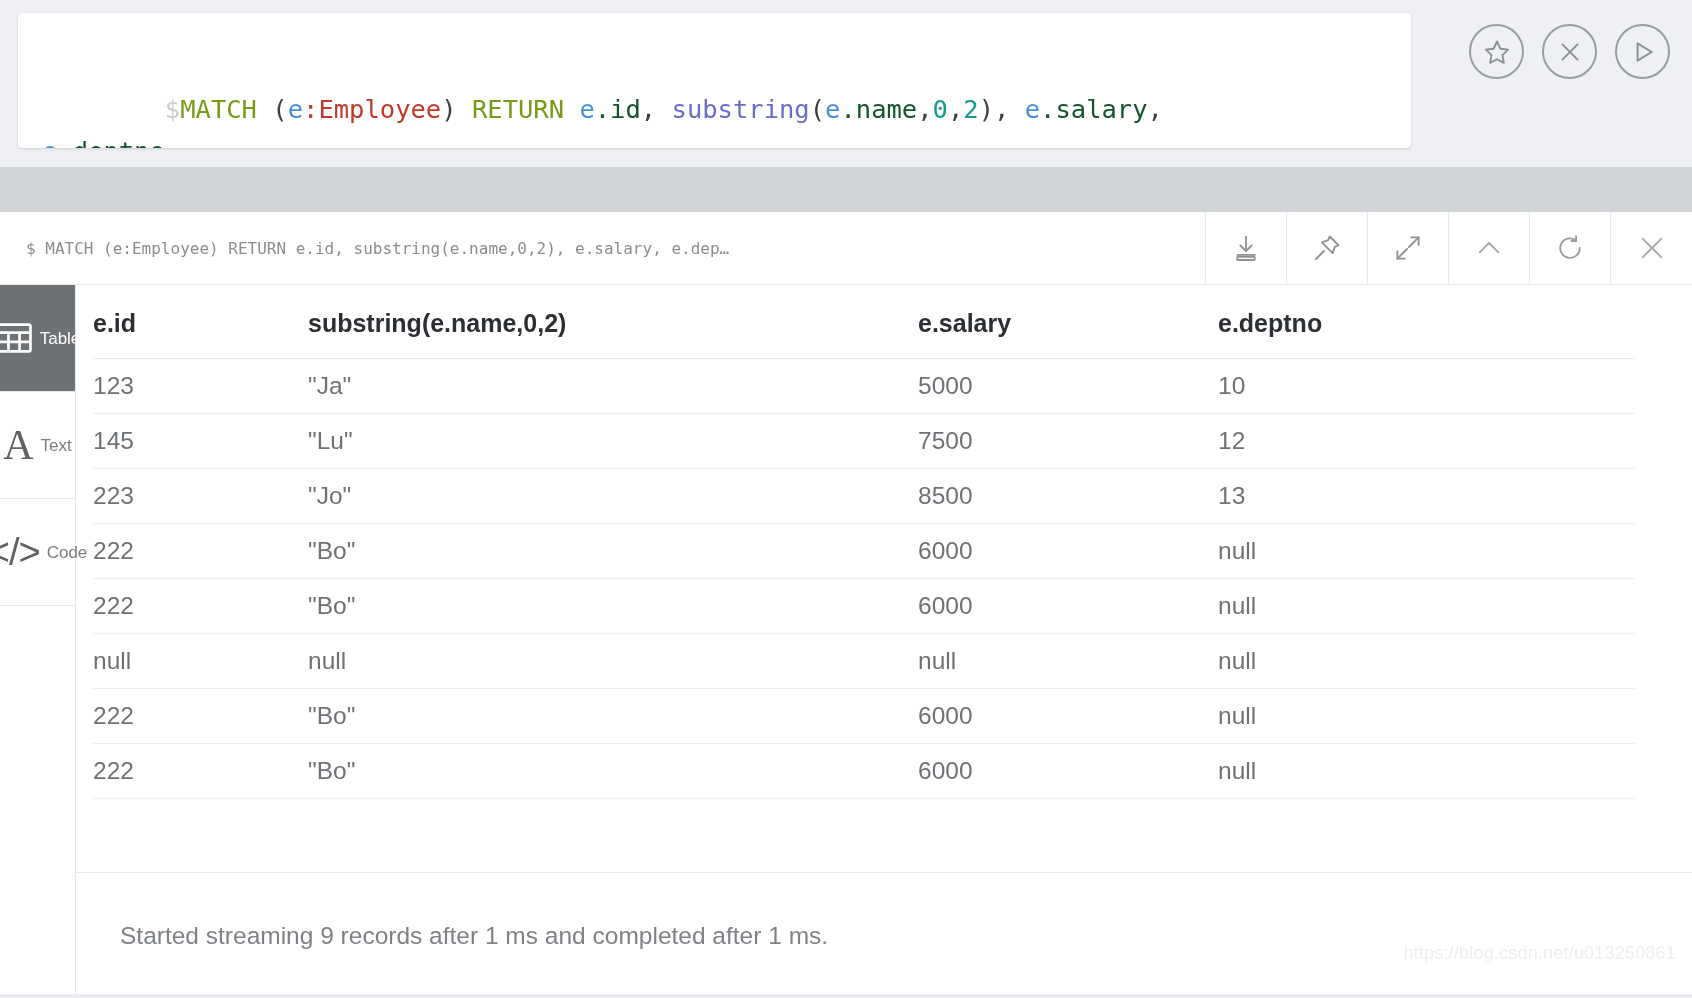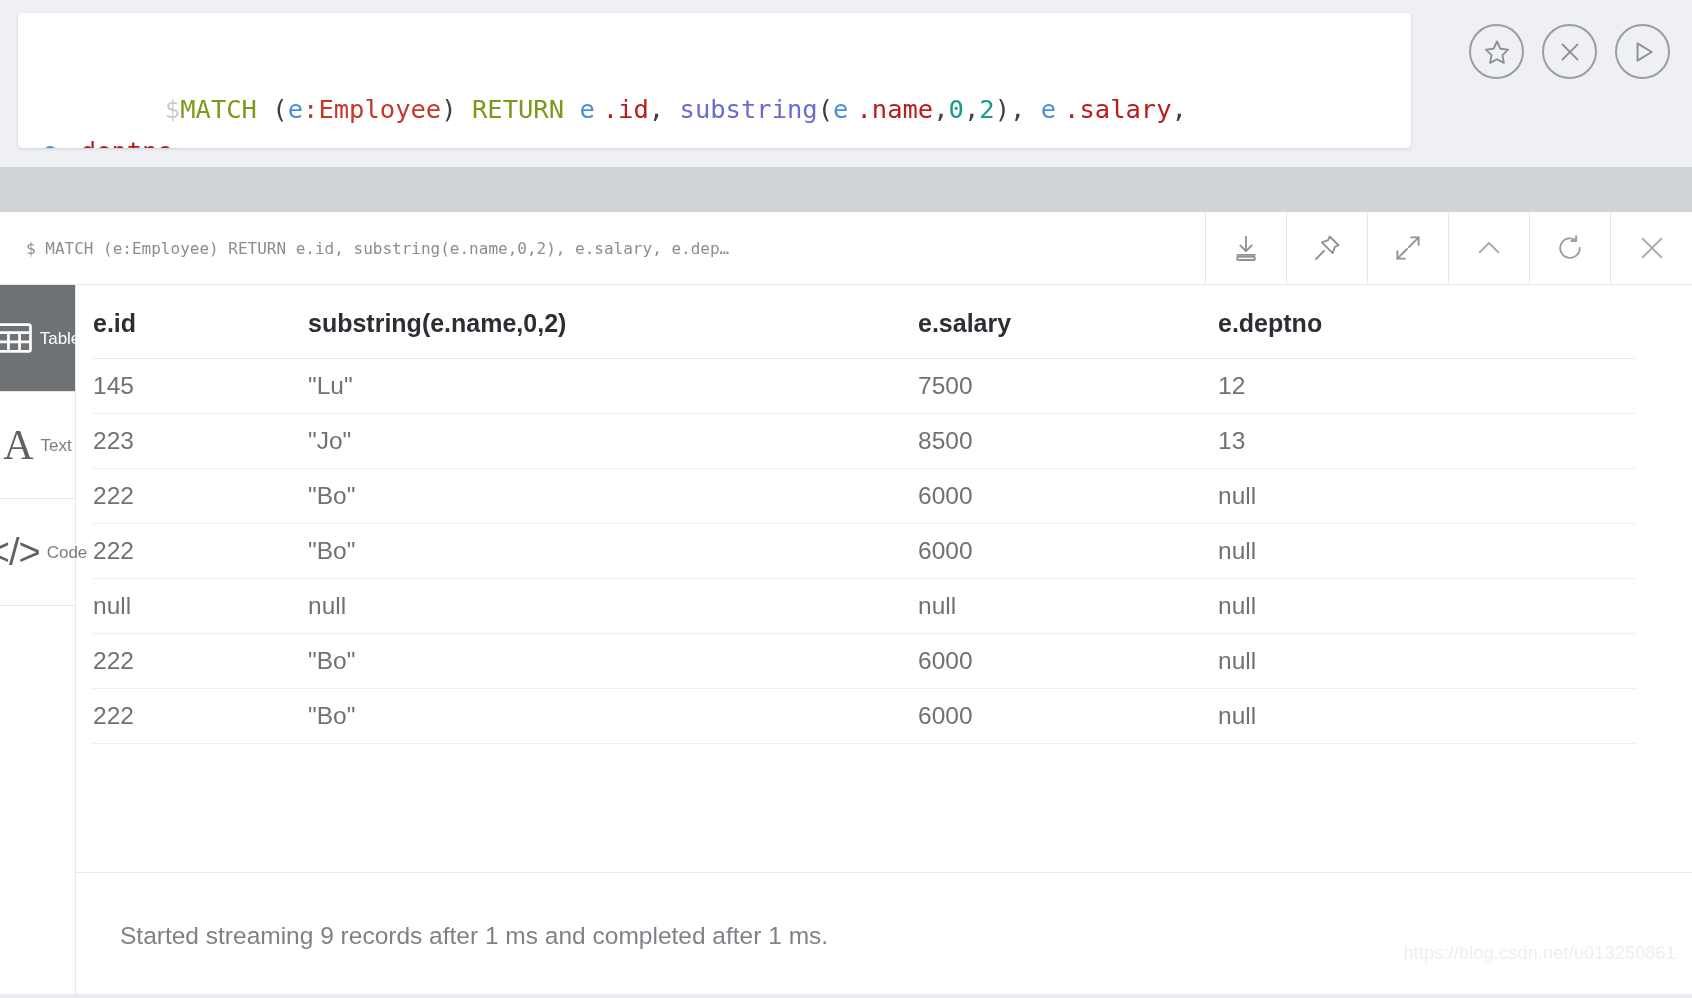--- a/index.html
+++ b/index.html
@@ -52,21 +52,21 @@
     word-break: break-word;
   }
 
   .tok-prompt   { color: #c9ccd1; }
   .tok-keyword  { color: #7a9a1a; }
   .tok-var      { color: #4a90d9; }
   .tok-label    { color: #c0392b; }
   .tok-func     { color: #6b6bc9; }
   .tok-num      { color: #169b8c; }
   .tok-punct    { color: #3b3f42; }
-  .tok-prop     { color: #b91c1c; margin-left: 8px; }
+  .tok-prop     { color: #14532d; }
 
   .editor-actions {
     position: absolute;
     right: 22px;
     top: 24px;
     display: flex;
     gap: 18px;
     align-items: center;
   }
 
@@ -417,20 +417,26 @@
             <thead>
               <tr>
                 <th class="col-1">e.id</th>
                 <th class="col-2">substring(e.name,0,2)</th>
                 <th class="col-3">e.salary</th>
                 <th class="col-4">e.deptno</th>
               </tr>
             </thead>
             <tbody id="table-body">
                 <tr>
+                  <td class="col-1">123</td>
+                  <td class="col-2">"Ja"</td>
+                  <td class="col-3">5000</td>
+                  <td class="col-4">10</td>
+                </tr>
+                <tr>
                   <td class="col-1">145</td>
                   <td class="col-2">"Lu"</td>
                   <td class="col-3">7500</td>
                   <td class="col-4">12</td>
                 </tr>
                 <tr>
                   <td class="col-1">223</td>
                   <td class="col-2">"Jo"</td>
                   <td class="col-3">8500</td>
                   <td class="col-4">13</td>

